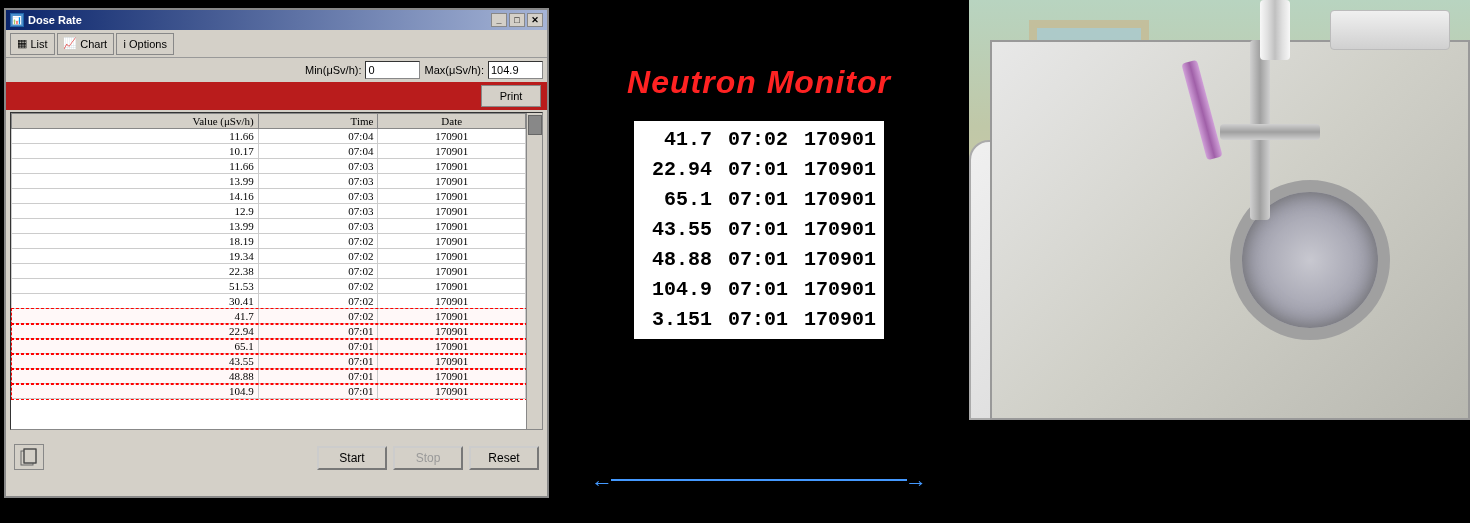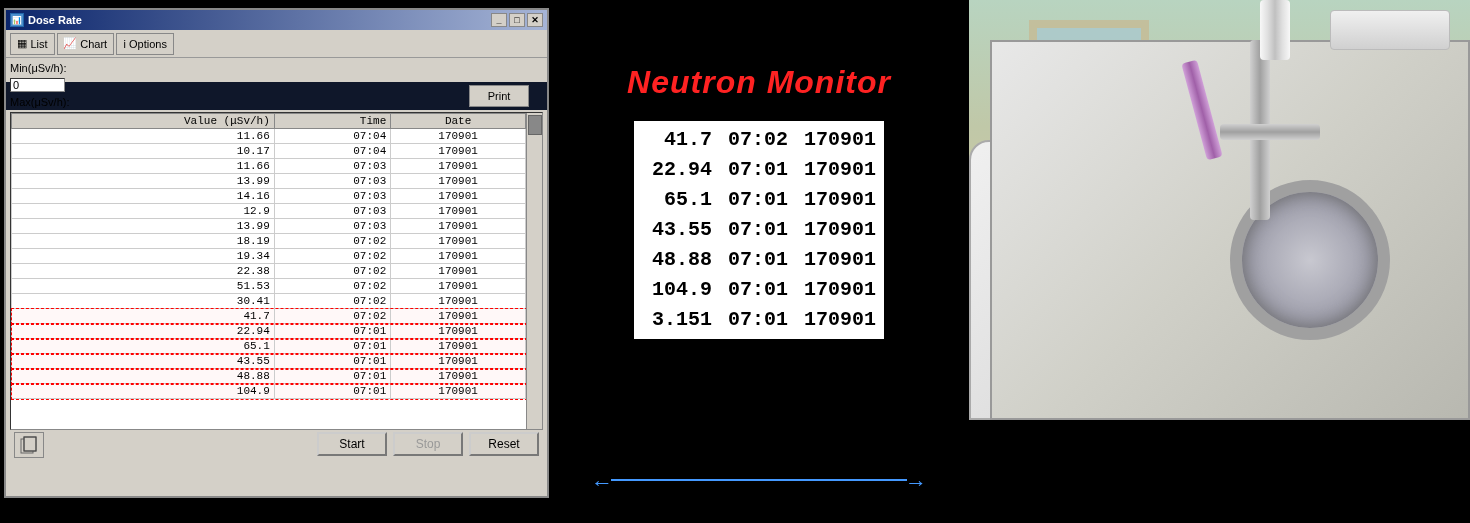--- a/index.html
+++ b/index.html
@@ -89,43 +89,43 @@
       display: flex;
       align-items: center;
       gap: 3px;
     }
 
     
     #minmax-row {
       height: 24px;
       background: #d4d0c8;
       display: flex;
+      align-items: center;
       padding: 0 4px;
       gap: 4px;
       font-size: 11px;
-      flex-direction: column;
     }
     .minmax-label { font-size: 11px; }
     .minmax-input {
       width: 55px;
       height: 18px;
       border: 1px inset #888;
       background: #fff;
       font-size: 11px;
       padding: 0 2px;
     }
 
     
     #print-row {
       height: 28px;
-      background: #0f172a;
+      background: #b91c1c;
       display: flex;
       align-items: center;
       justify-content: flex-end;
-      padding: 0 18px;
+      padding: 0 6px;
     }
     #print-btn {
       width: 60px;
       height: 22px;
       background: #d4d0c8;
       border: 1px solid #888;
       font-size: 11px;
       cursor: pointer;
     }
 
@@ -135,21 +135,21 @@
       height: 318px;
       background: #fff;
       border: 1px inset #888;
       overflow: hidden;
       position: relative;
     }
     #data-table {
       width: 100%;
       border-collapse: collapse;
       font-size: 11px;
-      font-family: Liberation Mono, monospace;
+      font-family: Liberation Serif, serif;
     }
     #data-table th {
       background: #d4d0c8;
       border: 1px solid #888;
       padding: 1px 4px;
       font-weight: normal;
       font-size: 11px;
       text-align: right;
     }
     #data-table th.date-col { text-align: center; }
@@ -170,21 +170,21 @@
       height: 100%;
       background: #d4d0c8;
       border-left: 1px solid #888;
     }
 
     
     #bottom-controls {
       height: 38px;
       background: #d4d0c8;
       display: flex;
-      align-items: flex-start;
+      align-items: flex-end;
       padding: 0 8px;
       gap: 6px;
     }
     #bottom-left-icon {
       width: 30px;
       height: 26px;
       background: #d4d0c8;
       border: 1px solid #888;
       display: flex;
       align-items: center;

